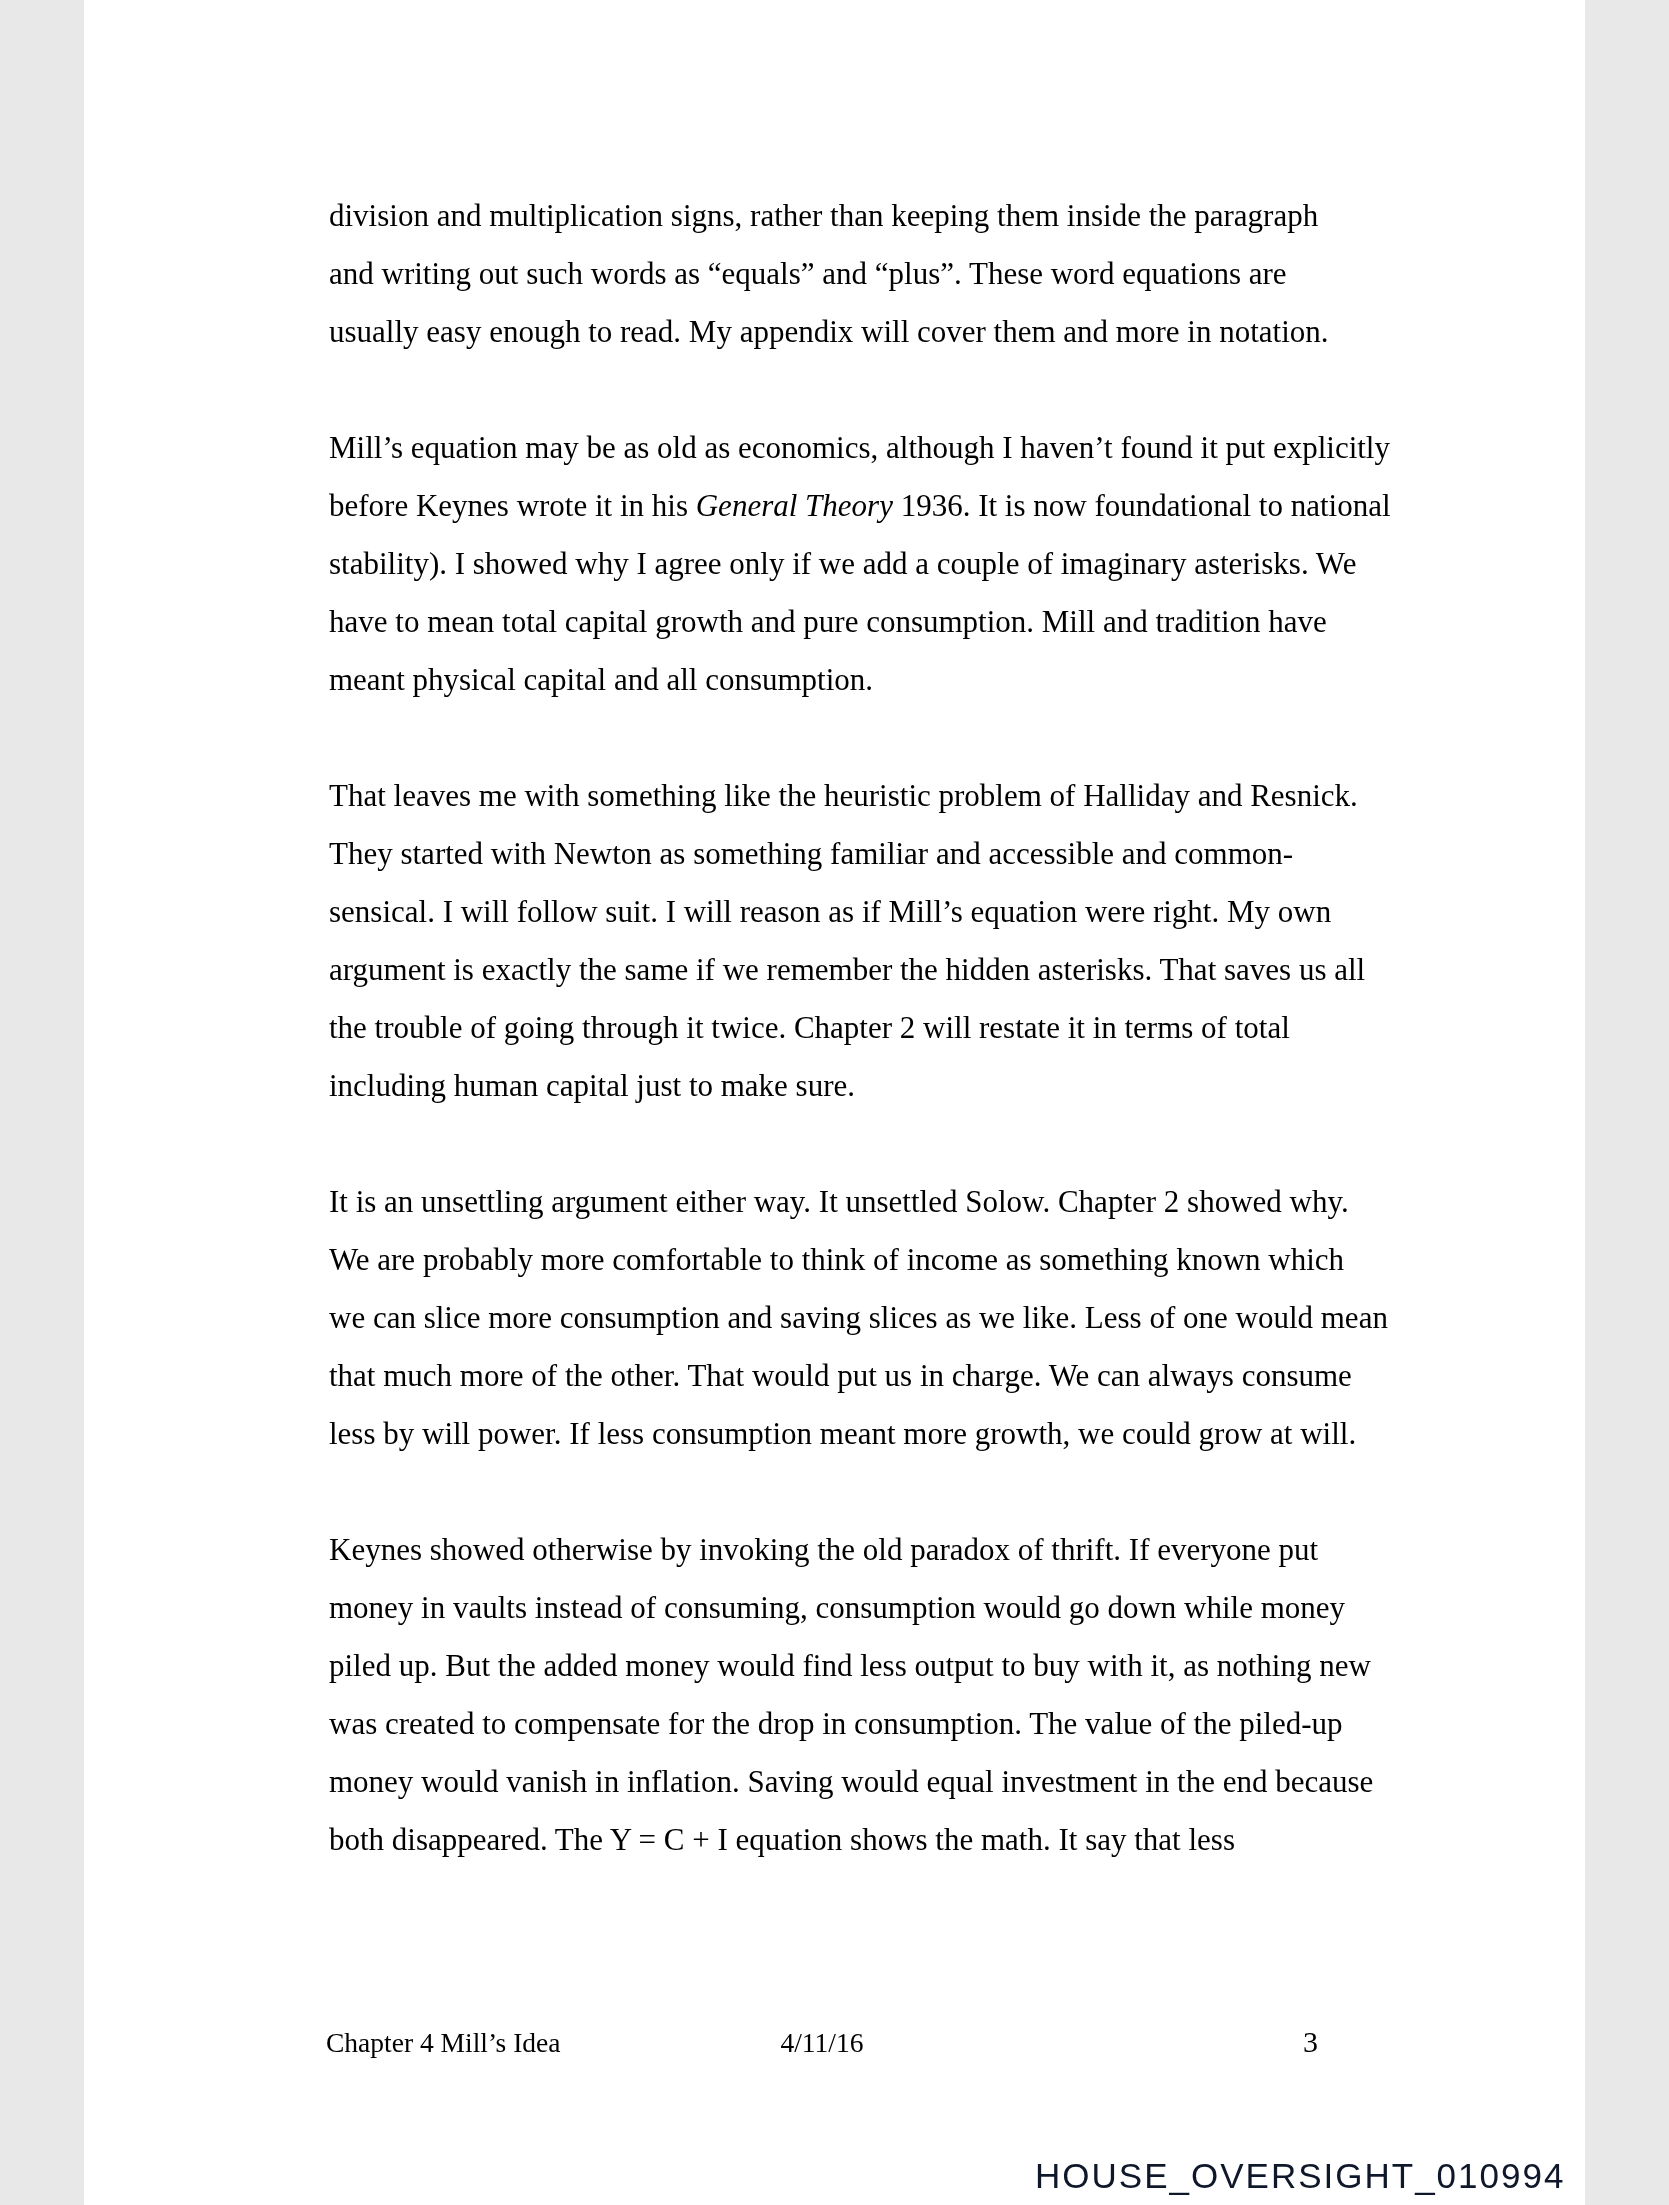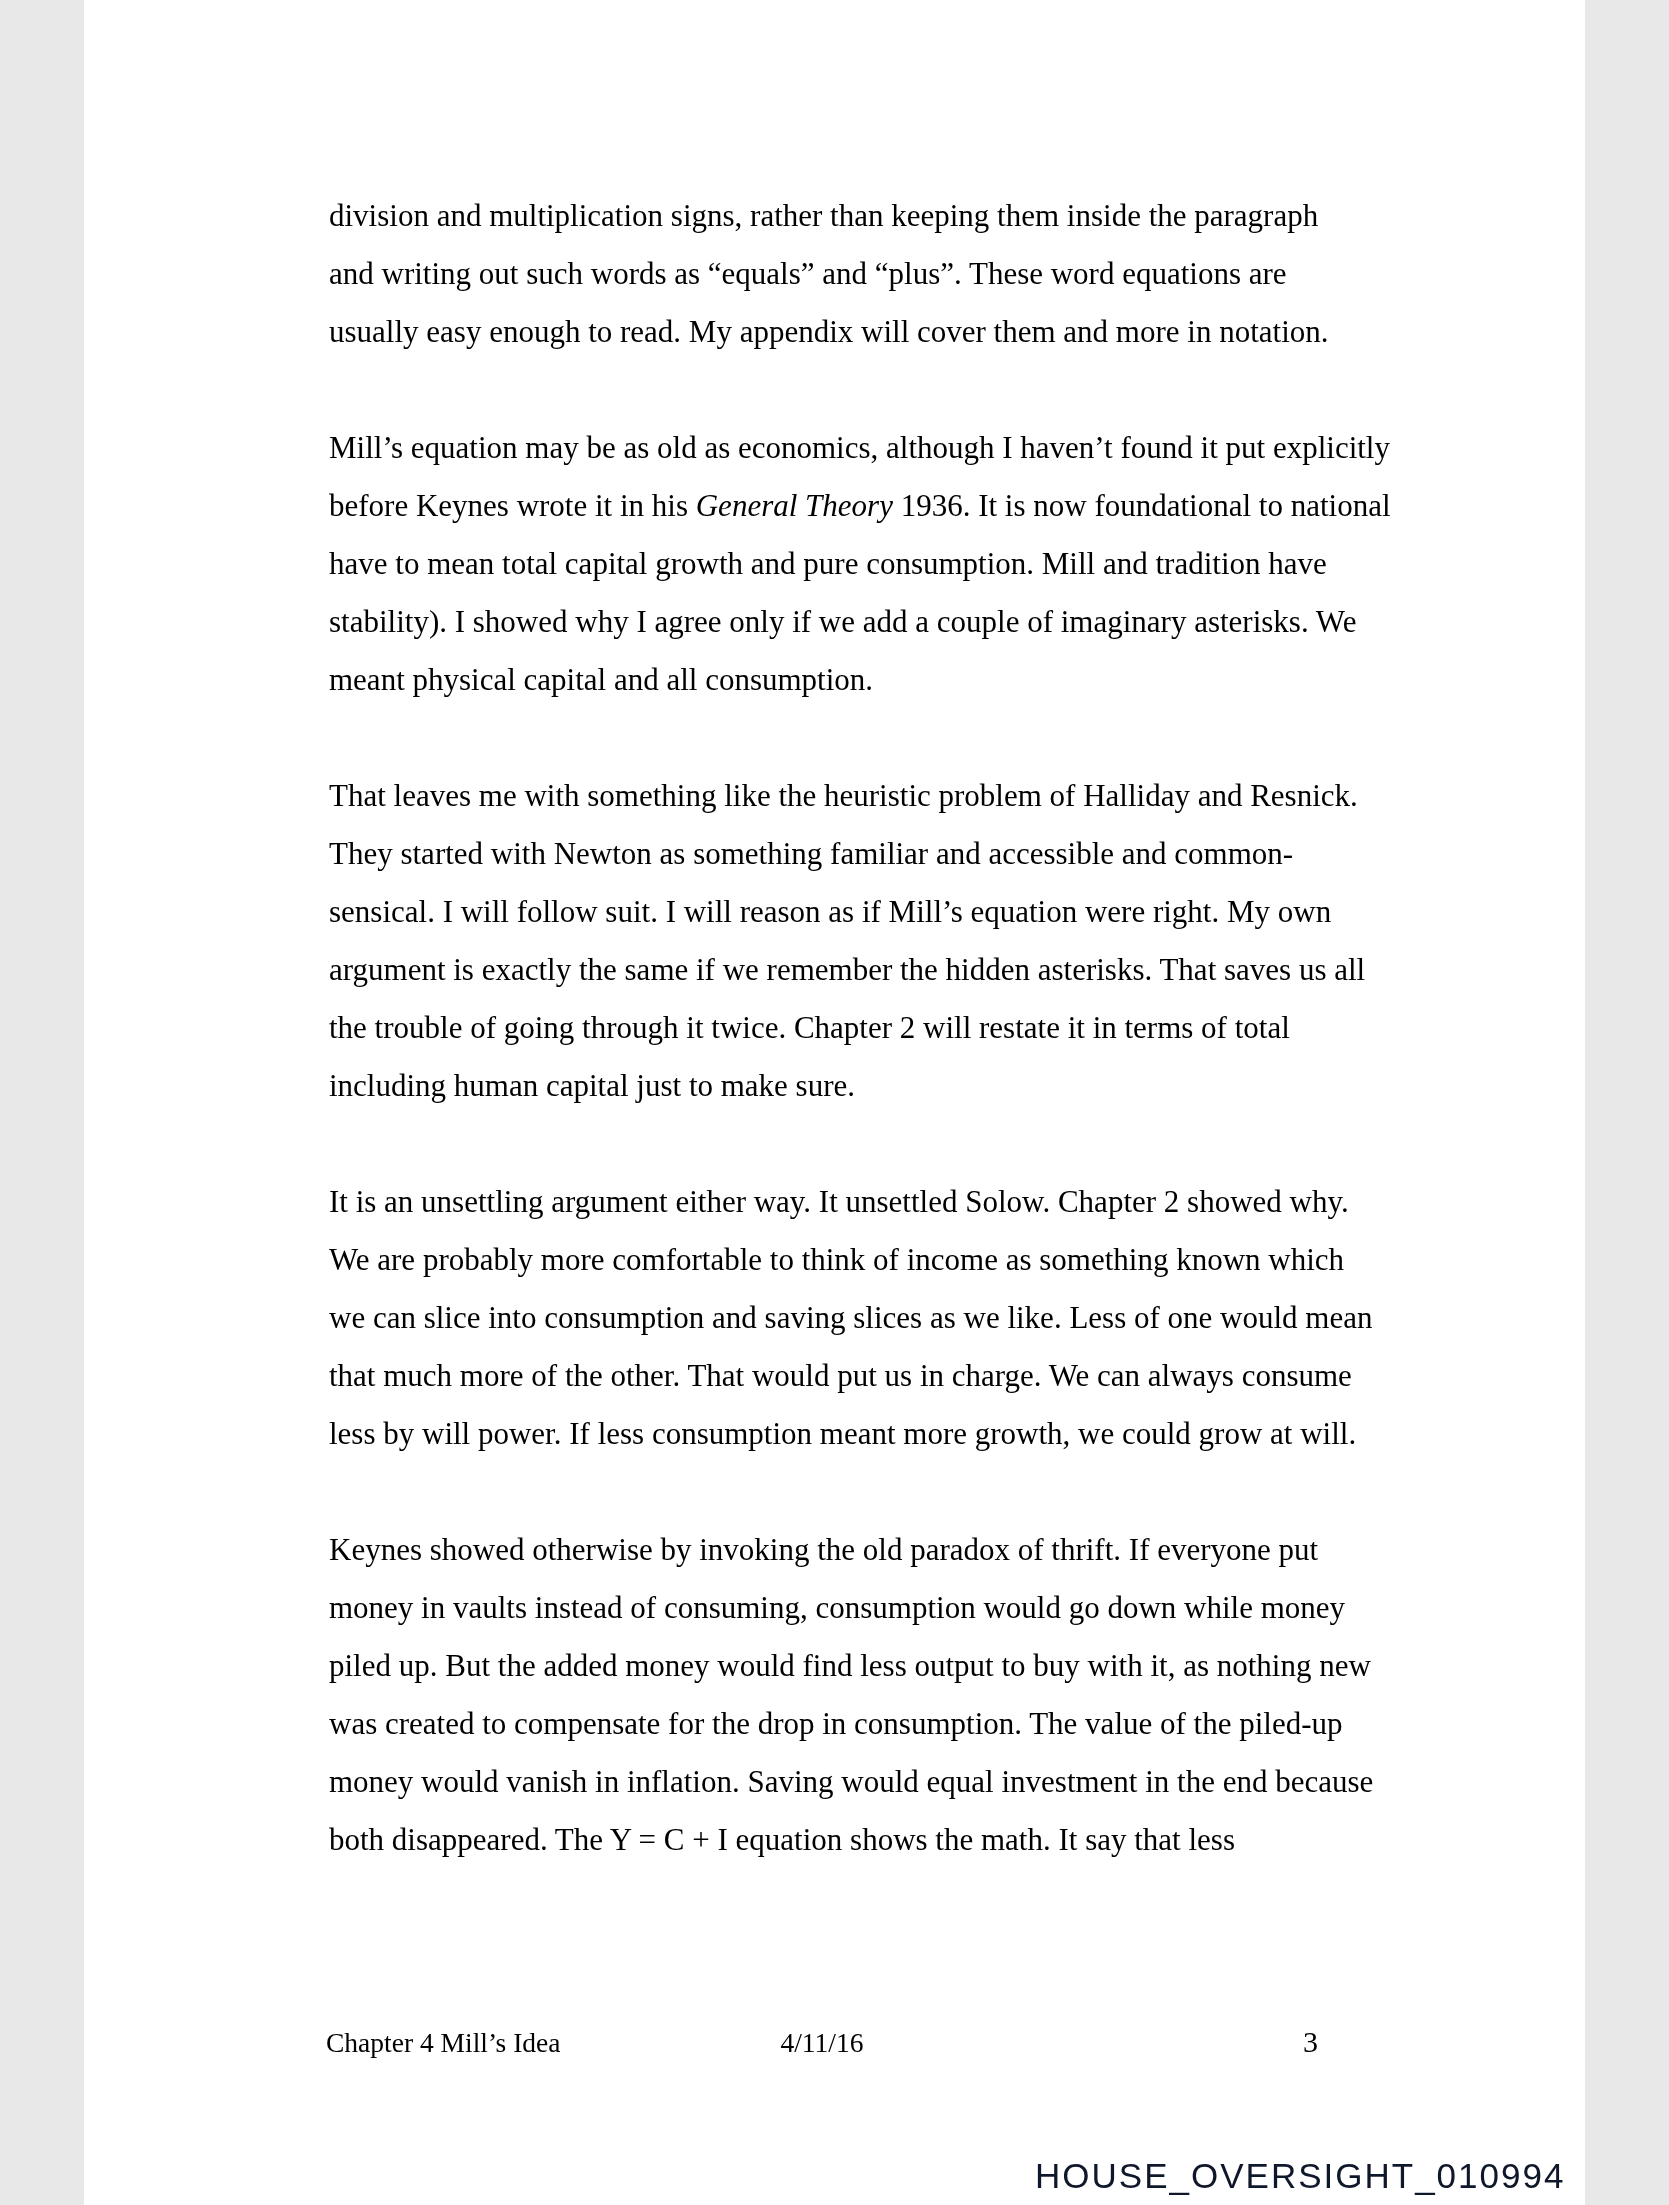--- a/index.html
+++ b/index.html
@@ -55,36 +55,36 @@
 
   <div class="content" id="doc-body">
       <div class="paragraph">
         <div class="line"><span>division and multiplication signs, rather than keeping them inside the paragraph</span></div>
         <div class="line"><span>and writing out such words as “equals” and “plus”. These word equations are</span></div>
         <div class="line"><span>usually easy enough to read. My appendix will cover them and more in notation.</span></div>
       </div>
       <div class="paragraph">
         <div class="line"><span>Mill’s equation may be as old as economics, although I haven’t found it put explicitly</span></div>
         <div class="line"><span>before Keynes wrote it in his </span><em>General Theory</em><span> 1936. It is now foundational to national</span></div>
+        <div class="line"><span>stability). I showed why I agree only if we add a couple of imaginary asterisks. We</span></div>
         <div class="line"><span>have to mean total capital growth and pure consumption. Mill and tradition have</span></div>
-        <div class="line"><span>stability). I showed why I agree only if we add a couple of imaginary asterisks. We</span></div>
         <div class="line"><span>meant physical capital and all consumption.</span></div>
       </div>
       <div class="paragraph">
         <div class="line"><span>That leaves me with something like the heuristic problem of Halliday and Resnick.</span></div>
         <div class="line"><span>They started with Newton as something familiar and accessible and common-</span></div>
         <div class="line"><span>sensical. I will follow suit. I will reason as if Mill’s equation were right. My own</span></div>
         <div class="line"><span>argument is exactly the same if we remember the hidden asterisks. That saves us all</span></div>
         <div class="line"><span>the trouble of going through it twice. Chapter 2 will restate it in terms of total</span></div>
         <div class="line"><span>including human capital just to make sure.</span></div>
       </div>
       <div class="paragraph">
         <div class="line"><span>It is an unsettling argument either way. It unsettled Solow. Chapter 2 showed why.</span></div>
         <div class="line"><span>We are probably more comfortable to think of income as something known which</span></div>
-        <div class="line"><span>we can slice into consumption and saving slices as we like. Less of one would mean</span></div>
+        <div class="line"><span>we can slice more consumption and saving slices as we like. Less of one would mean</span></div>
         <div class="line"><span>that much more of the other. That would put us in charge. We can always consume</span></div>
         <div class="line"><span>less by will power. If less consumption meant more growth, we could grow at will.</span></div>
       </div>
       <div class="paragraph">
         <div class="line"><span>Keynes showed otherwise by invoking the old paradox of thrift. If everyone put</span></div>
         <div class="line"><span>money in vaults instead of consuming, consumption would go down while money</span></div>
         <div class="line"><span>piled up. But the added money would find less output to buy with it, as nothing new</span></div>
         <div class="line"><span>was created to compensate for the drop in consumption. The value of the piled-up</span></div>
         <div class="line"><span>money would vanish in inflation. Saving would equal investment in the end because</span></div>
         <div class="line"><span>both disappeared. The Y = C + I equation shows the math. It say that less</span></div>

